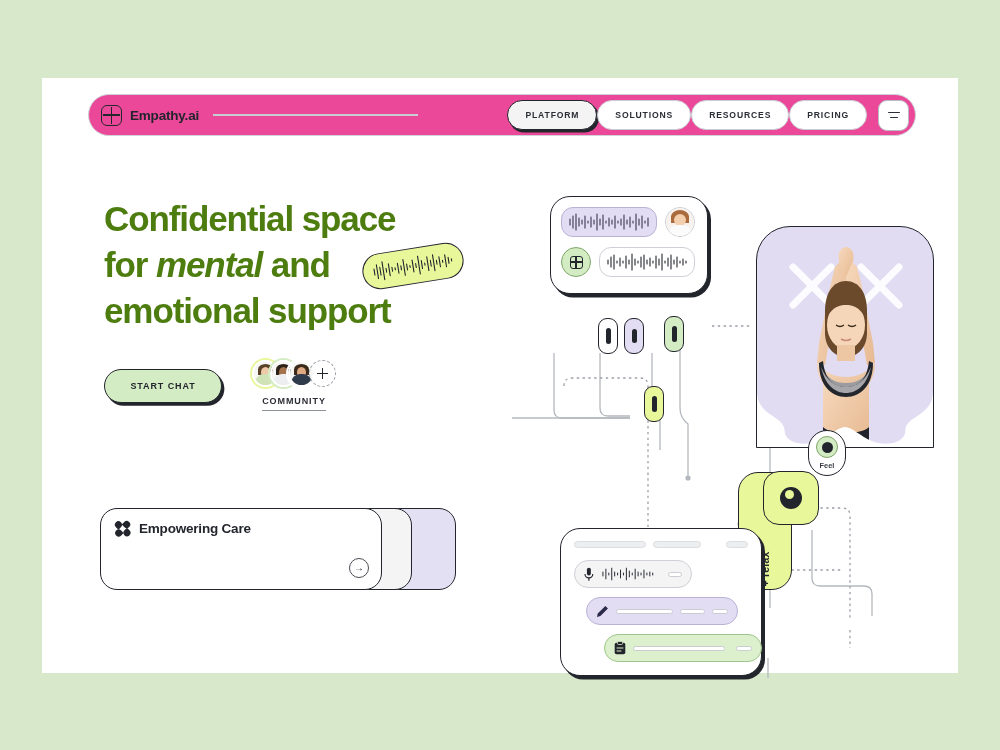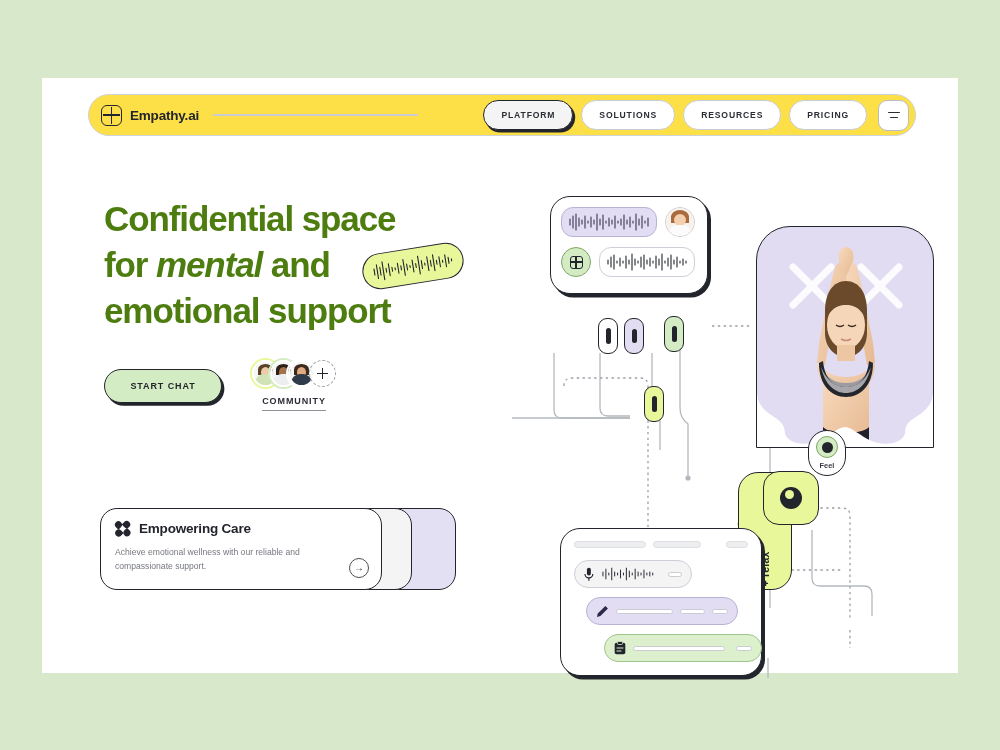--- a/index.html
+++ b/index.html
@@ -16,21 +16,21 @@
     left: 42px; top: 78px;
     width: 916px; height: 595px;
     background: #ffffff;
   }
 
   
   .nav {
     position: absolute;
     left: 46px; top: 16px;
     width: 828px; height: 42px;
-    background: #fde047;
+    background: #ec4899;
     border: 1.3px solid #cfd2d6;
     border-radius: 21px;
     display: flex;
     align-items: center;
     padding: 0 6px 0 12px;
   }
   .brand { display: flex; align-items: center; gap: 8px; }
   .logo-mark {
     width: 21px; height: 21px;
     border: 1.6px solid #24262e;
@@ -43,21 +43,21 @@
   }
   .logo-mark::before { left: 50%; top: 1px; bottom: 1px; width: 1.6px; margin-left: -0.8px; }
   .logo-mark::after { top: 50%; left: 1px; right: 1px; height: 1.6px; margin-top: -0.8px; }
   .brand-name {
     font-size: 13.5px; font-weight: 600; color: #23252d; letter-spacing: -0.2px;
   }
   .nav-rule {
     flex: none; width: 205px; height: 1.4px; background: #c9ccd2; margin-left: 14px;
   }
   .nav-spacer { flex: 1 1 auto; }
-  .nav-links { display: flex; align-items: center; gap: 8px; }
+  .nav-links { display: flex; align-items: center; }
   .nav-btn {
     height: 30px;
     padding: 0 17px;
     border-radius: 15px;
     border: 1.2px solid #c9ccd2;
     background: #ffffff;
     font-size: 8.6px; font-weight: 600;
     letter-spacing: 0.85px;
     color: #2b2d35;
     display: flex; align-items: center; justify-content: center;
@@ -450,21 +450,20 @@
     <div class="care-front">
       <div class="care-head">
         <div class="clover">
             <span></span>
             <span></span>
             <span></span>
             <span></span>
           </div>
         <div class="care-title">Empowering Care</div>
       </div>
-      <div class="care-body">Achieve emotional wellness with our reliable and compassionate support.</div>
       <div class="arrow-round">→</div>
     </div>
   </div>
 
   <div class="illus">
 
     <svg class="conn" style="left:0;top:0;width:430px;height:530px" aria-hidden="true">
       <g fill="none" stroke="#b4b8be" stroke-width="1.3">
         <path d="M42 175 L42 232 Q42 240 50 240 L118 240"></path>
         <path d="M88 175 L88 230 Q88 238 96 238 L118 238"></path>

